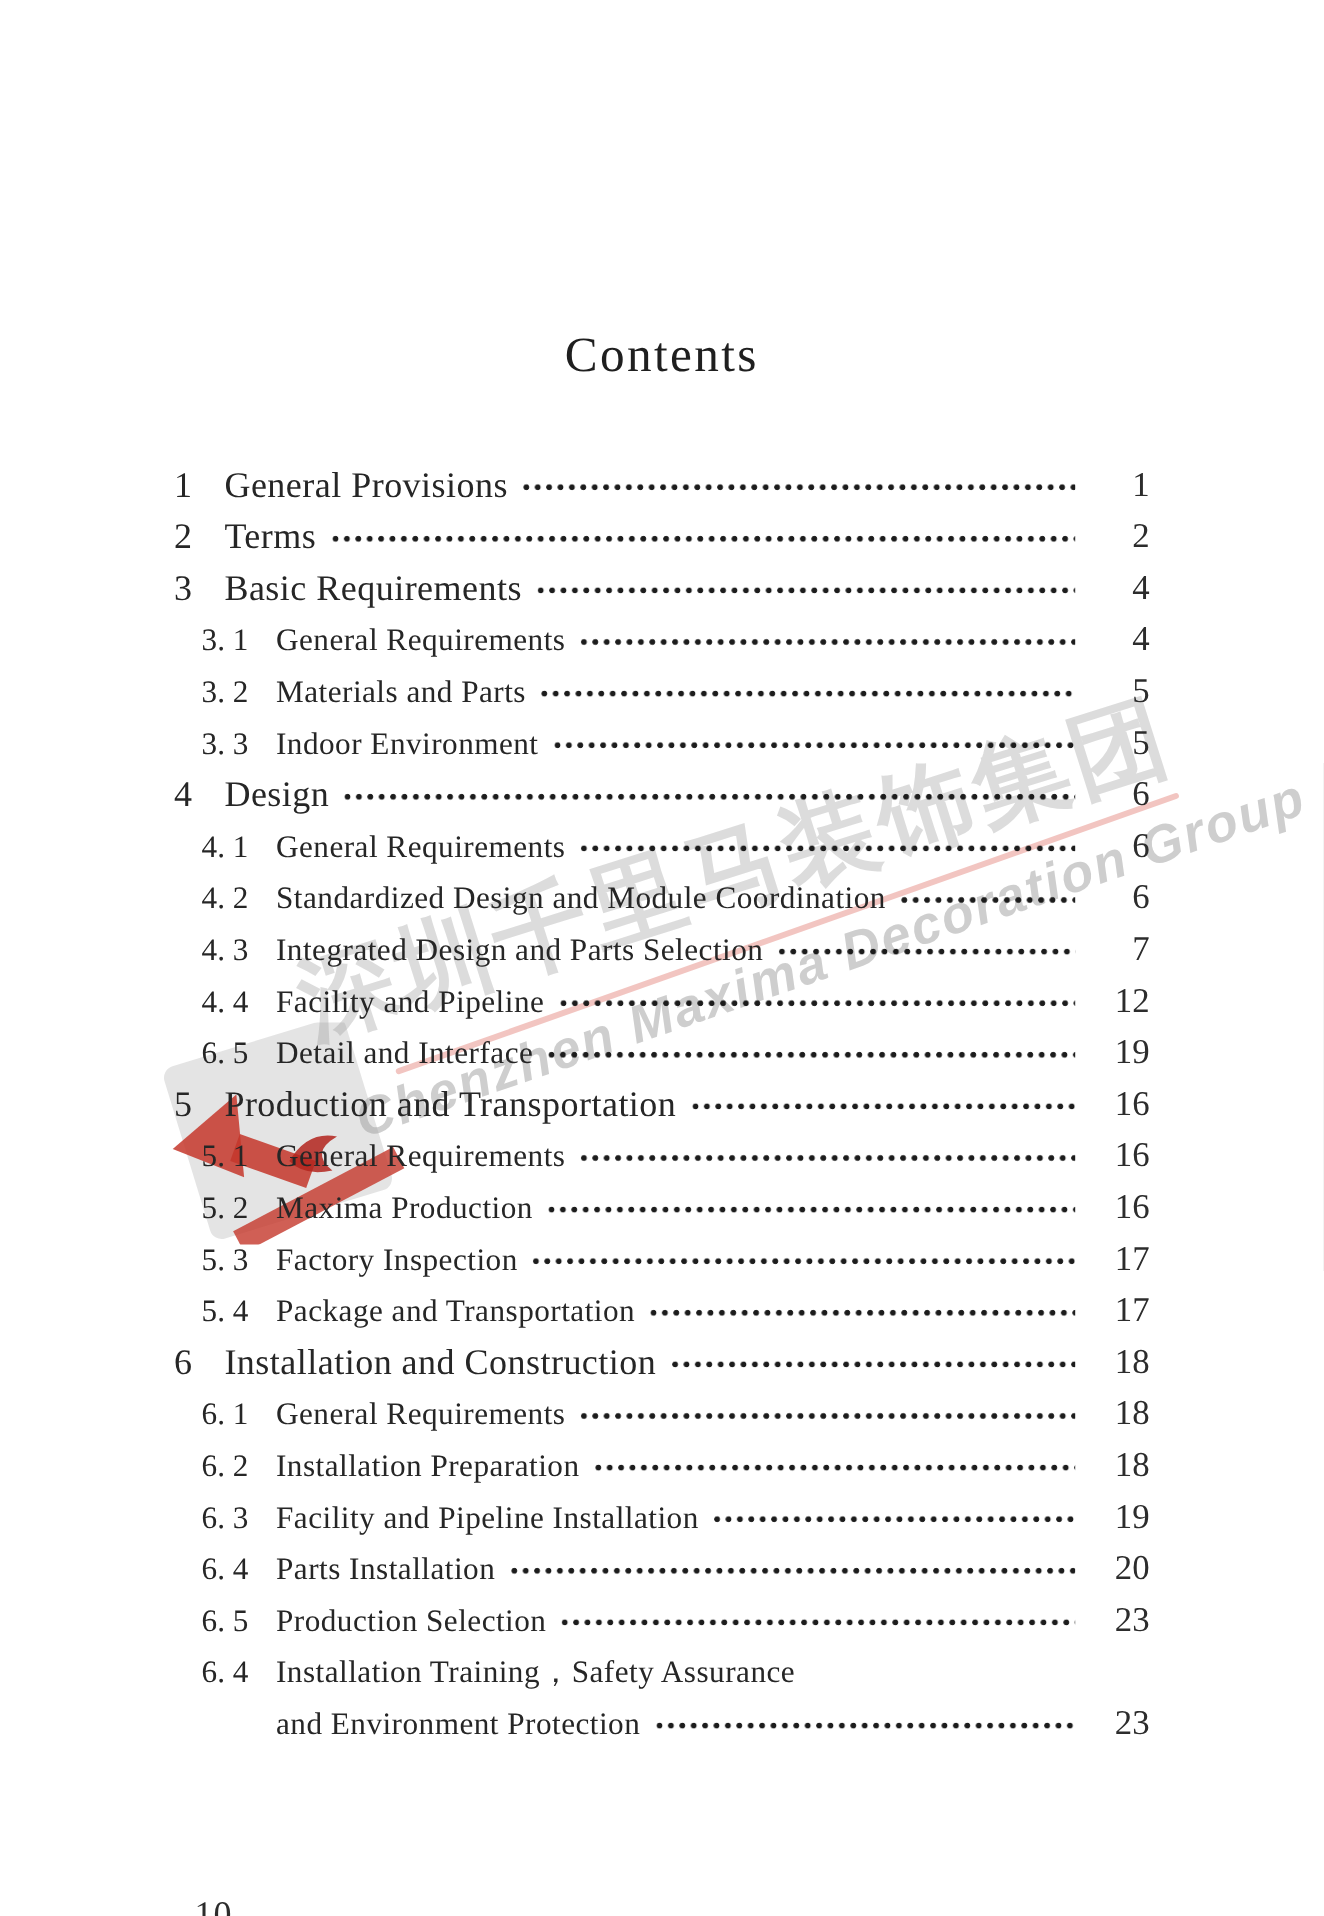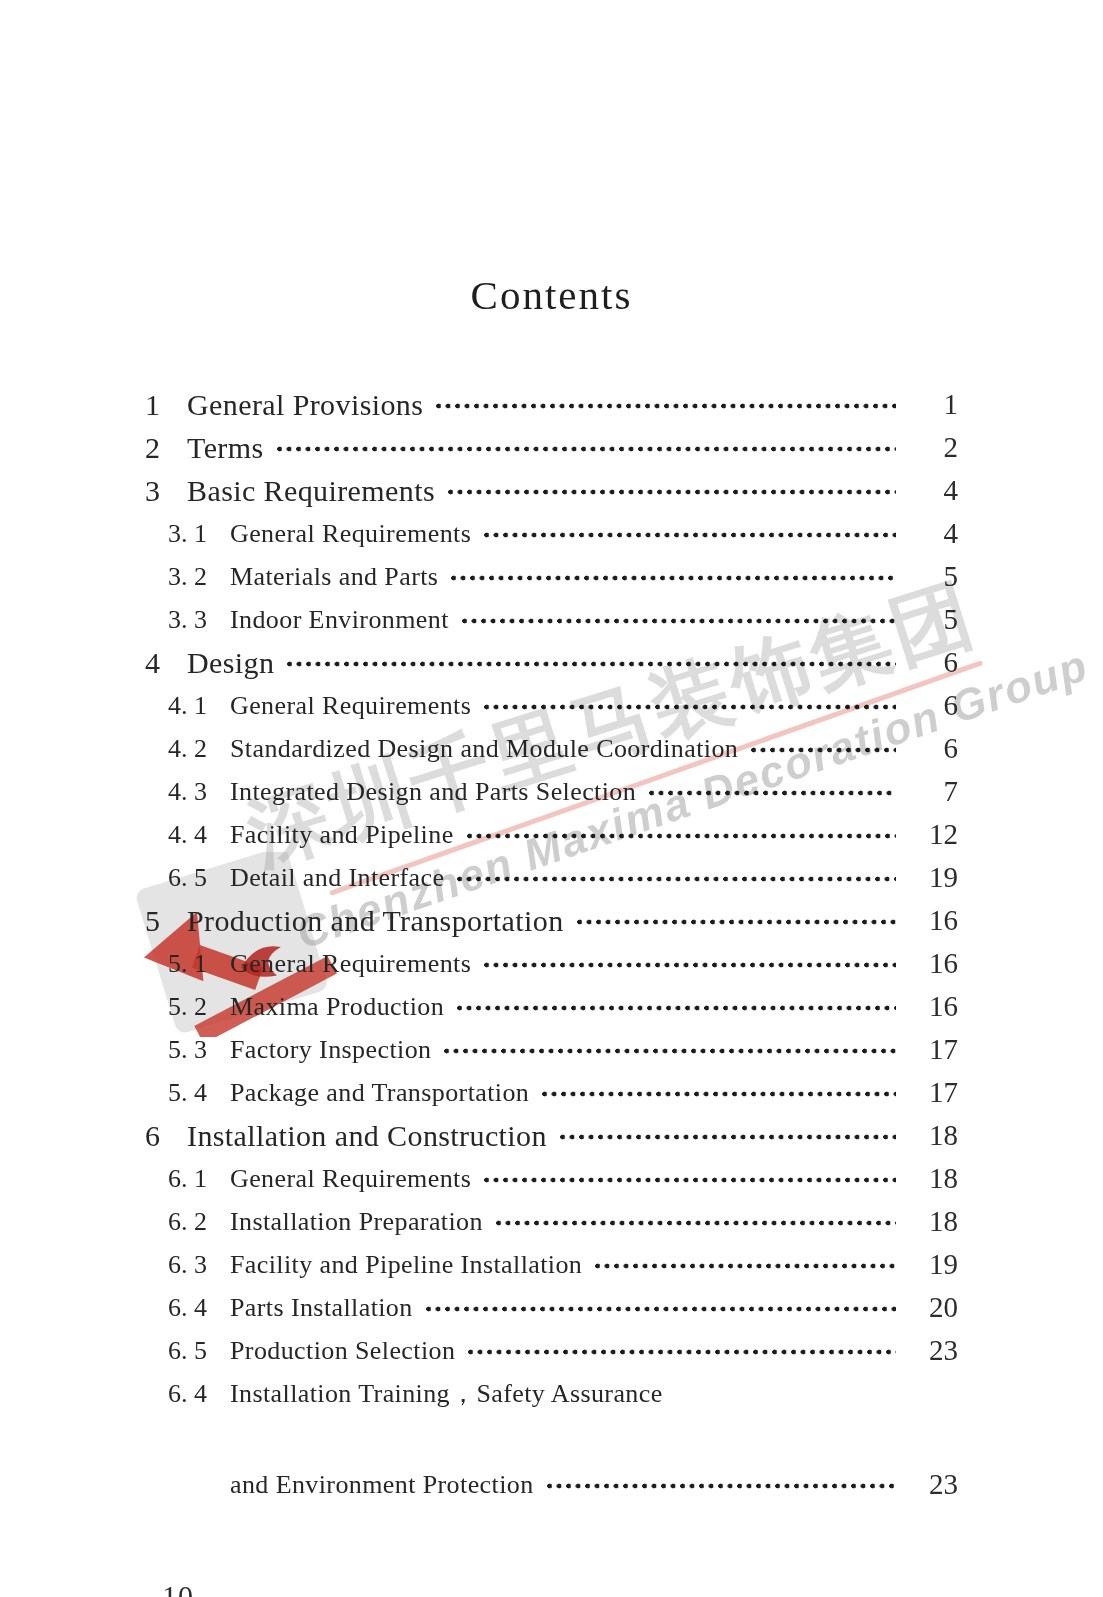--- a/index.html
+++ b/index.html
@@ -49,21 +49,21 @@
   .row .dots{
     flex:1 1 40px;min-width:30px;height:6px;margin:2px 14px 0 13px;
     background-image:radial-gradient(circle at 2.6px 3px, #1c1c1c 2.15px, rgba(0,0,0,0) 2.7px);
     background-size:9.5px 6px;background-repeat:repeat-x;
   }
   .row .pg{flex:0 0 auto;min-width:48px;text-align:right;font-size:29px;color:#2c2c2c;}
   .row.lvl1{font-size:30px;}
   .row.lvl1 .num{width:42px;}
   .row.lvl2{font-size:26px;padding-left:23px;}
   .row.lvl2 .num{width:62px;}
-  .row.cont{font-size:26px;padding-left:85px;margin-top:48px;}
+  .row.cont{font-size:26px;padding-left:85px;}
   .row.cont .num{width:0;}
   .row .dots.hidden{visibility:hidden;}
   .folio{
     position:absolute;left:162px;top:1579px;
     font-size:30px;color:#2c2c2c;letter-spacing:1px;
   }
 </style>
 </head>
 <body>
 

